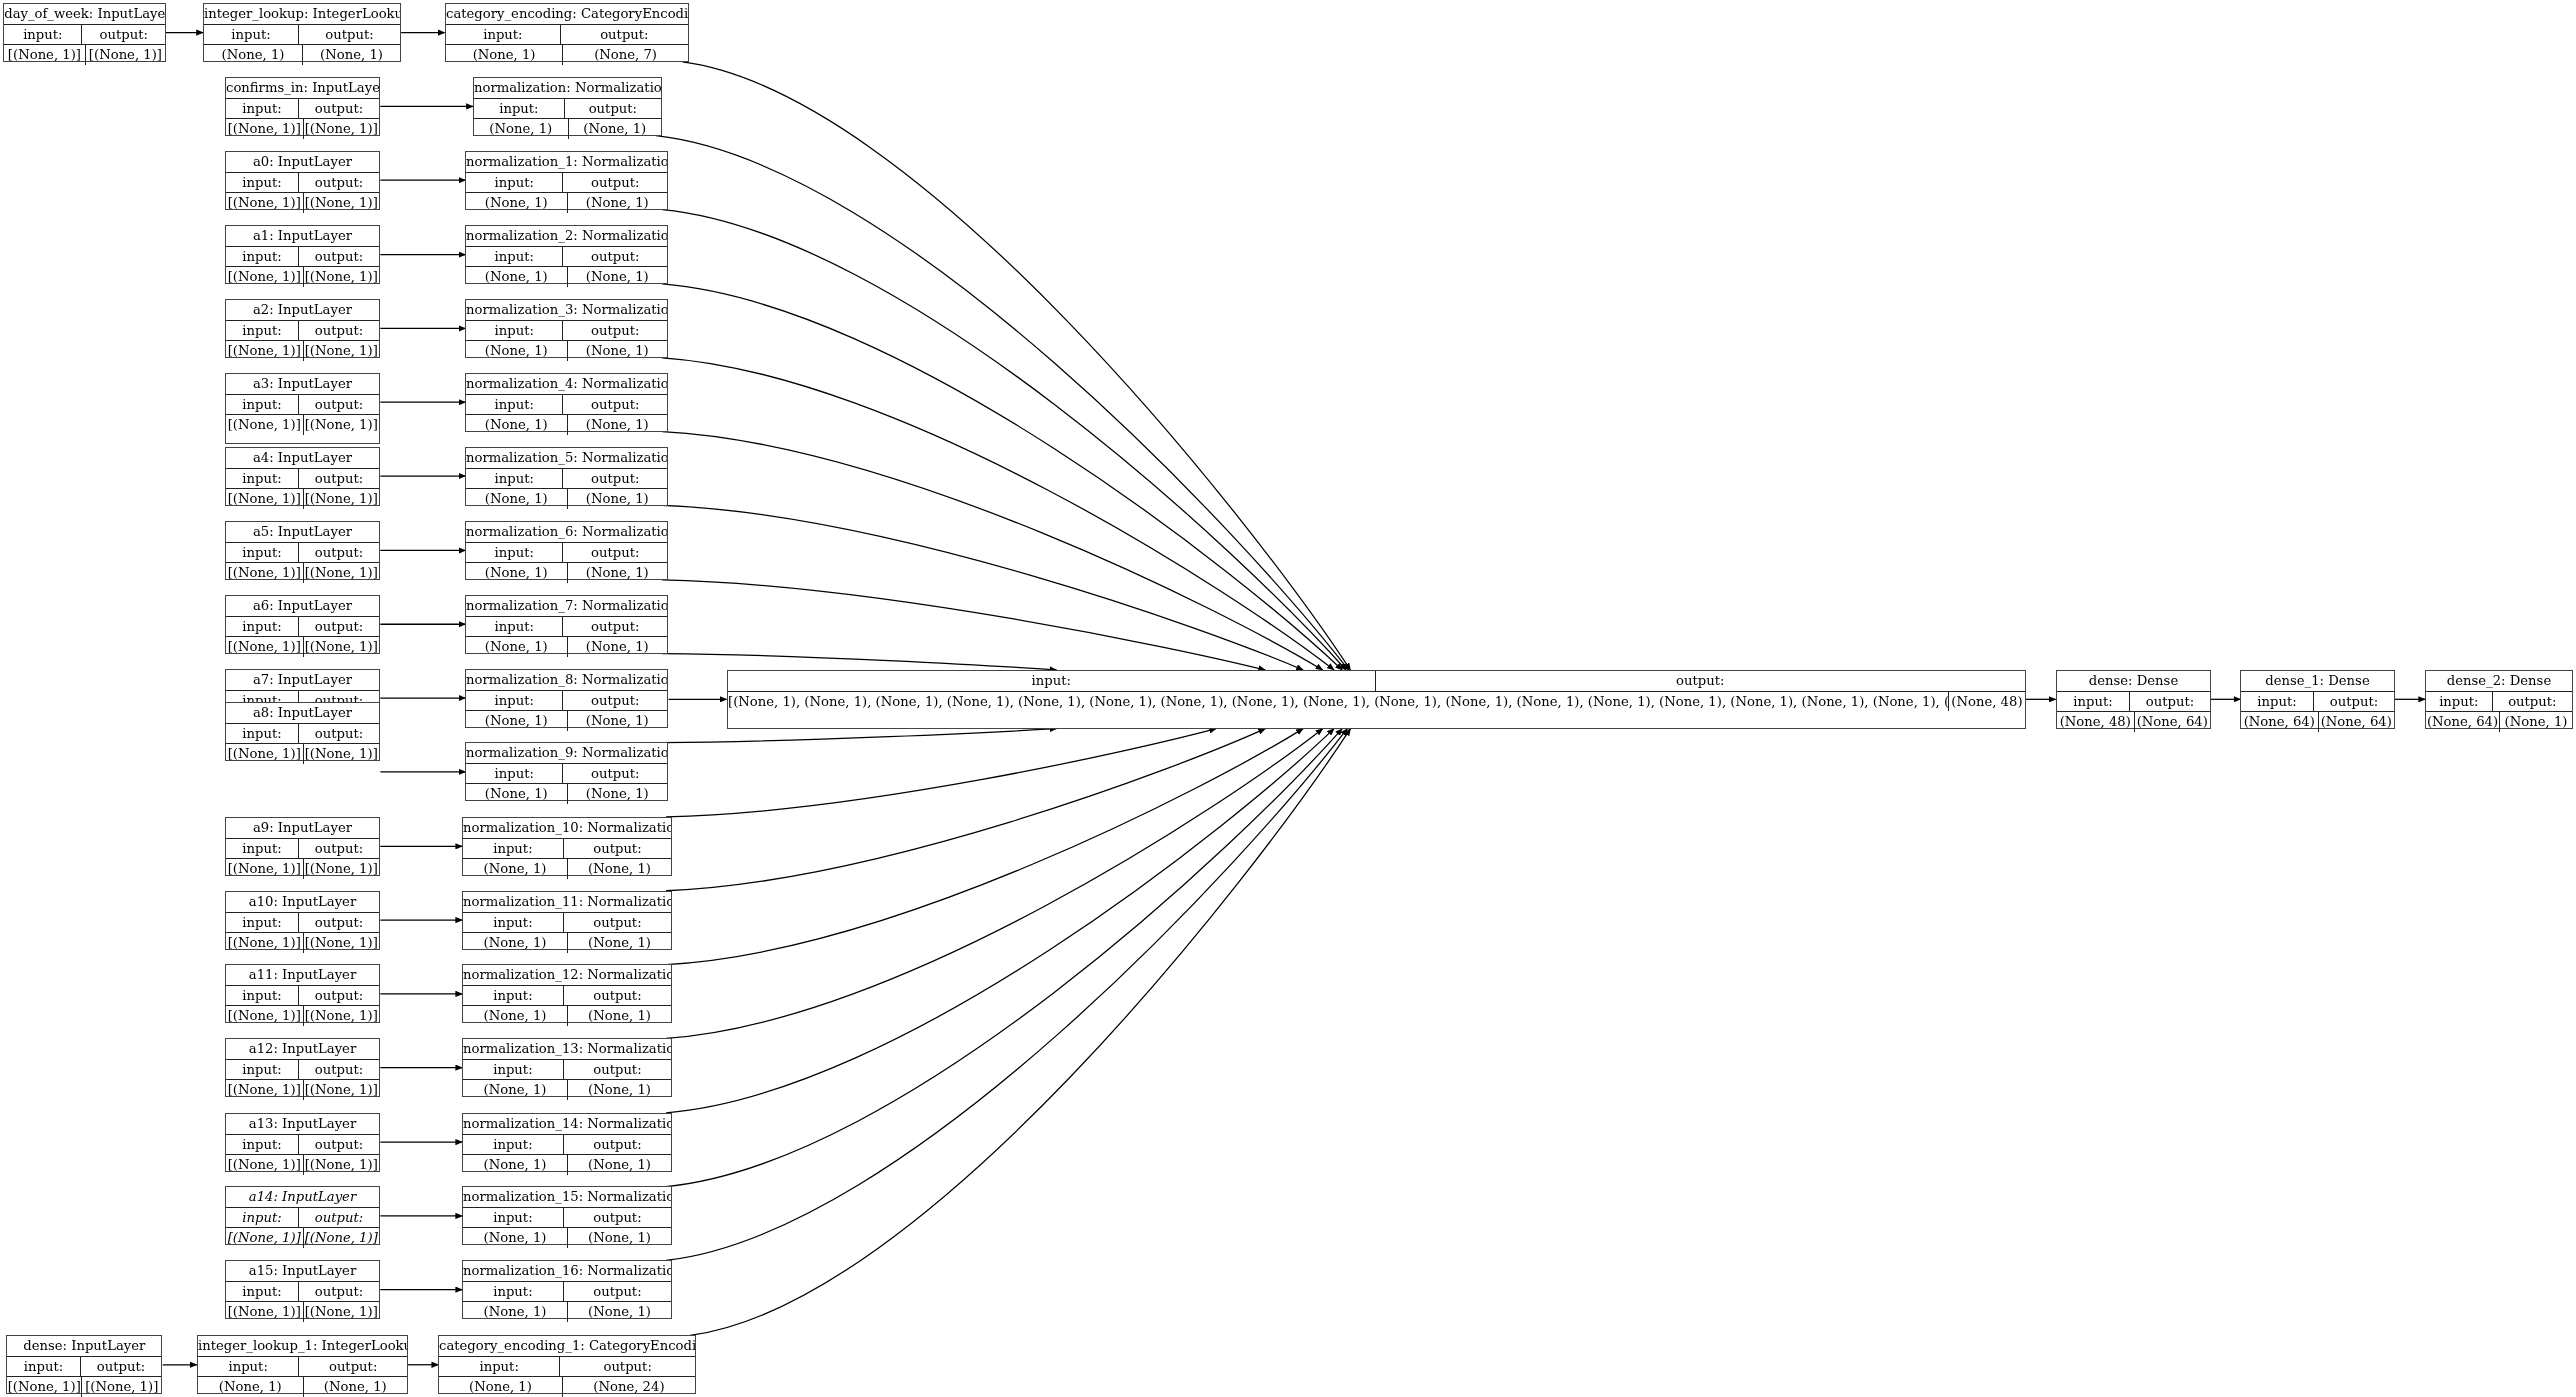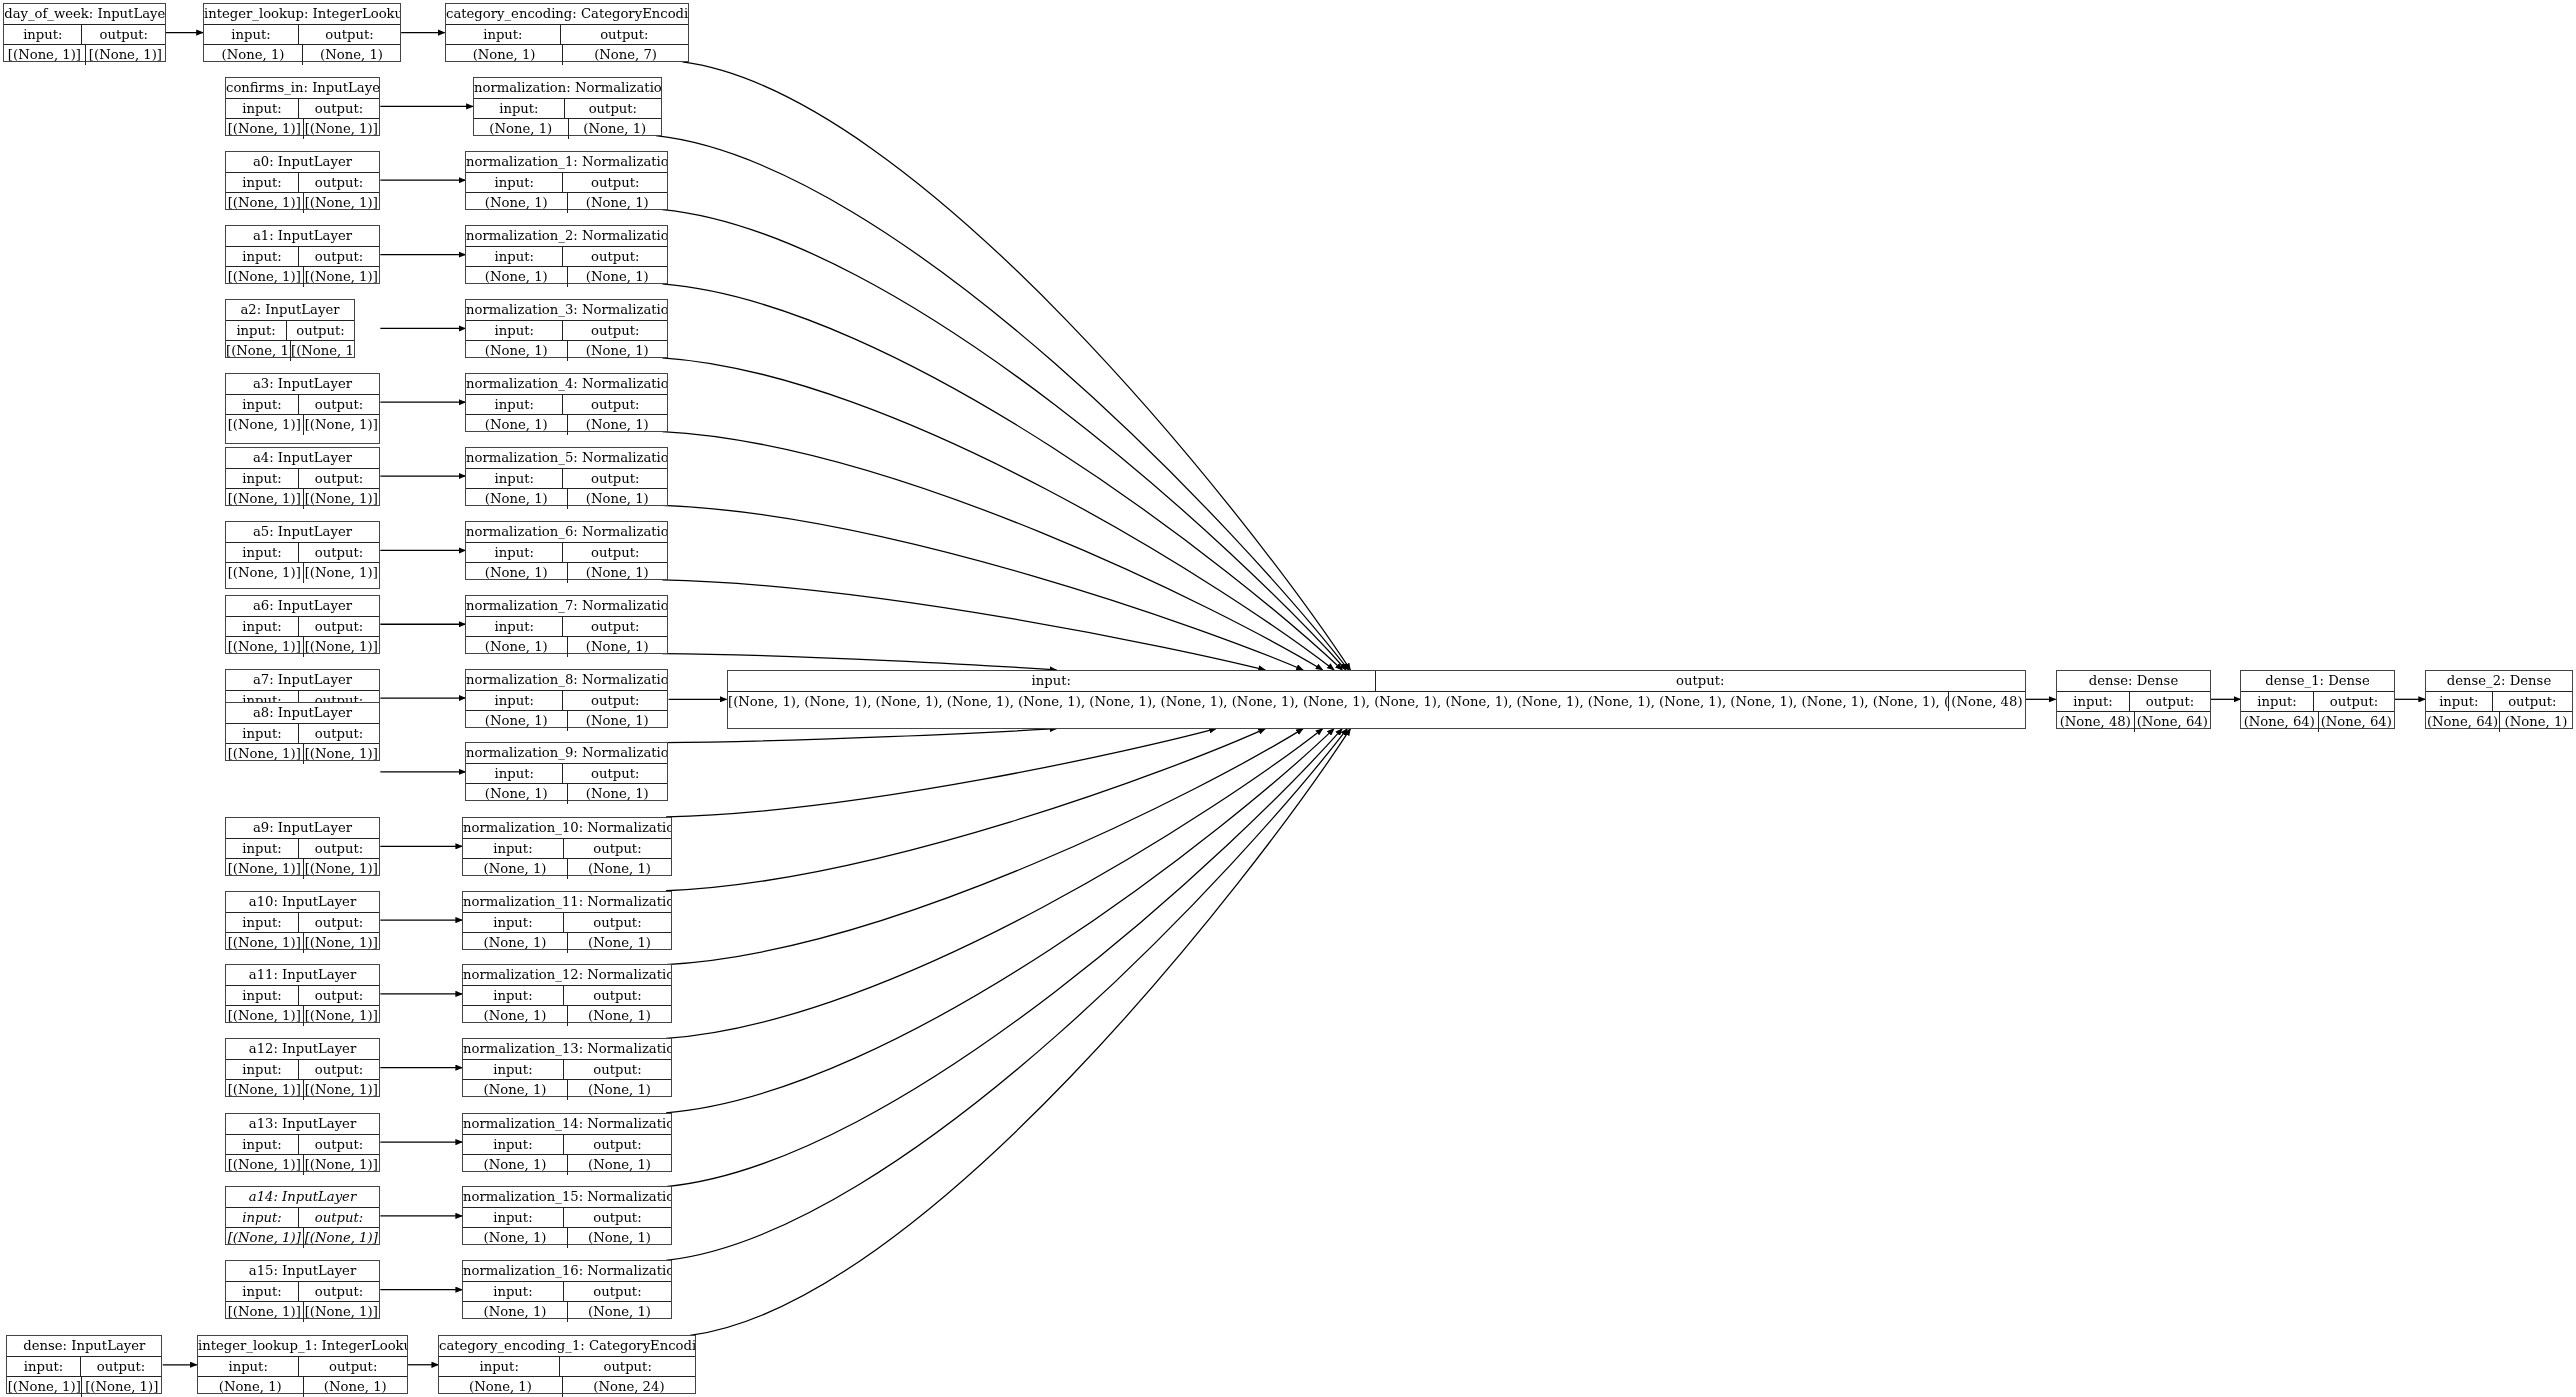--- a/index.html
+++ b/index.html
@@ -127,21 +127,21 @@
     <div class="title">a1: InputLayer</div>
     <div class="row labels">
       <div class="cell c-in" style="width: 47%;">input:</div>
       <div class="cell c-out" style="flex: 1 1 0%;">output:</div>
     </div>
     <div class="row values">
       <div class="cell v-in" style="width: 50%;">[(None, 1)]</div>
       <div class="cell v-out" style="flex: 1 1 0%;">[(None, 1)]</div>
     </div>
   </div>
-      <div class="node" style="left: 225px; top: 299px; width: 130px; height: 59px;">
+      <div class="node" style="left: 225px; top: 299px; width: 155px; height: 59px;">
     <div class="title">a2: InputLayer</div>
     <div class="row labels">
       <div class="cell c-in" style="width: 47%;">input:</div>
       <div class="cell c-out" style="flex: 1 1 0%;">output:</div>
     </div>
     <div class="row values">
       <div class="cell v-in" style="width: 50%;">[(None, 1)]</div>
       <div class="cell v-out" style="flex: 1 1 0%;">[(None, 1)]</div>
     </div>
   </div>
@@ -160,21 +160,21 @@
     <div class="title">a4: InputLayer</div>
     <div class="row labels">
       <div class="cell c-in" style="width: 47%;">input:</div>
       <div class="cell c-out" style="flex: 1 1 0%;">output:</div>
     </div>
     <div class="row values">
       <div class="cell v-in" style="width: 50%;">[(None, 1)]</div>
       <div class="cell v-out" style="flex: 1 1 0%;">[(None, 1)]</div>
     </div>
   </div>
-      <div class="node" style="left: 225px; top: 521px; width: 155px; height: 68px;">
+      <div class="node" style="left: 225px; top: 521px; width: 155px; height: 59px;">
     <div class="title">a5: InputLayer</div>
     <div class="row labels">
       <div class="cell c-in" style="width: 47%;">input:</div>
       <div class="cell c-out" style="flex: 1 1 0%;">output:</div>
     </div>
     <div class="row values">
       <div class="cell v-in" style="width: 50%;">[(None, 1)]</div>
       <div class="cell v-out" style="flex: 1 1 0%;">[(None, 1)]</div>
     </div>
   </div>

